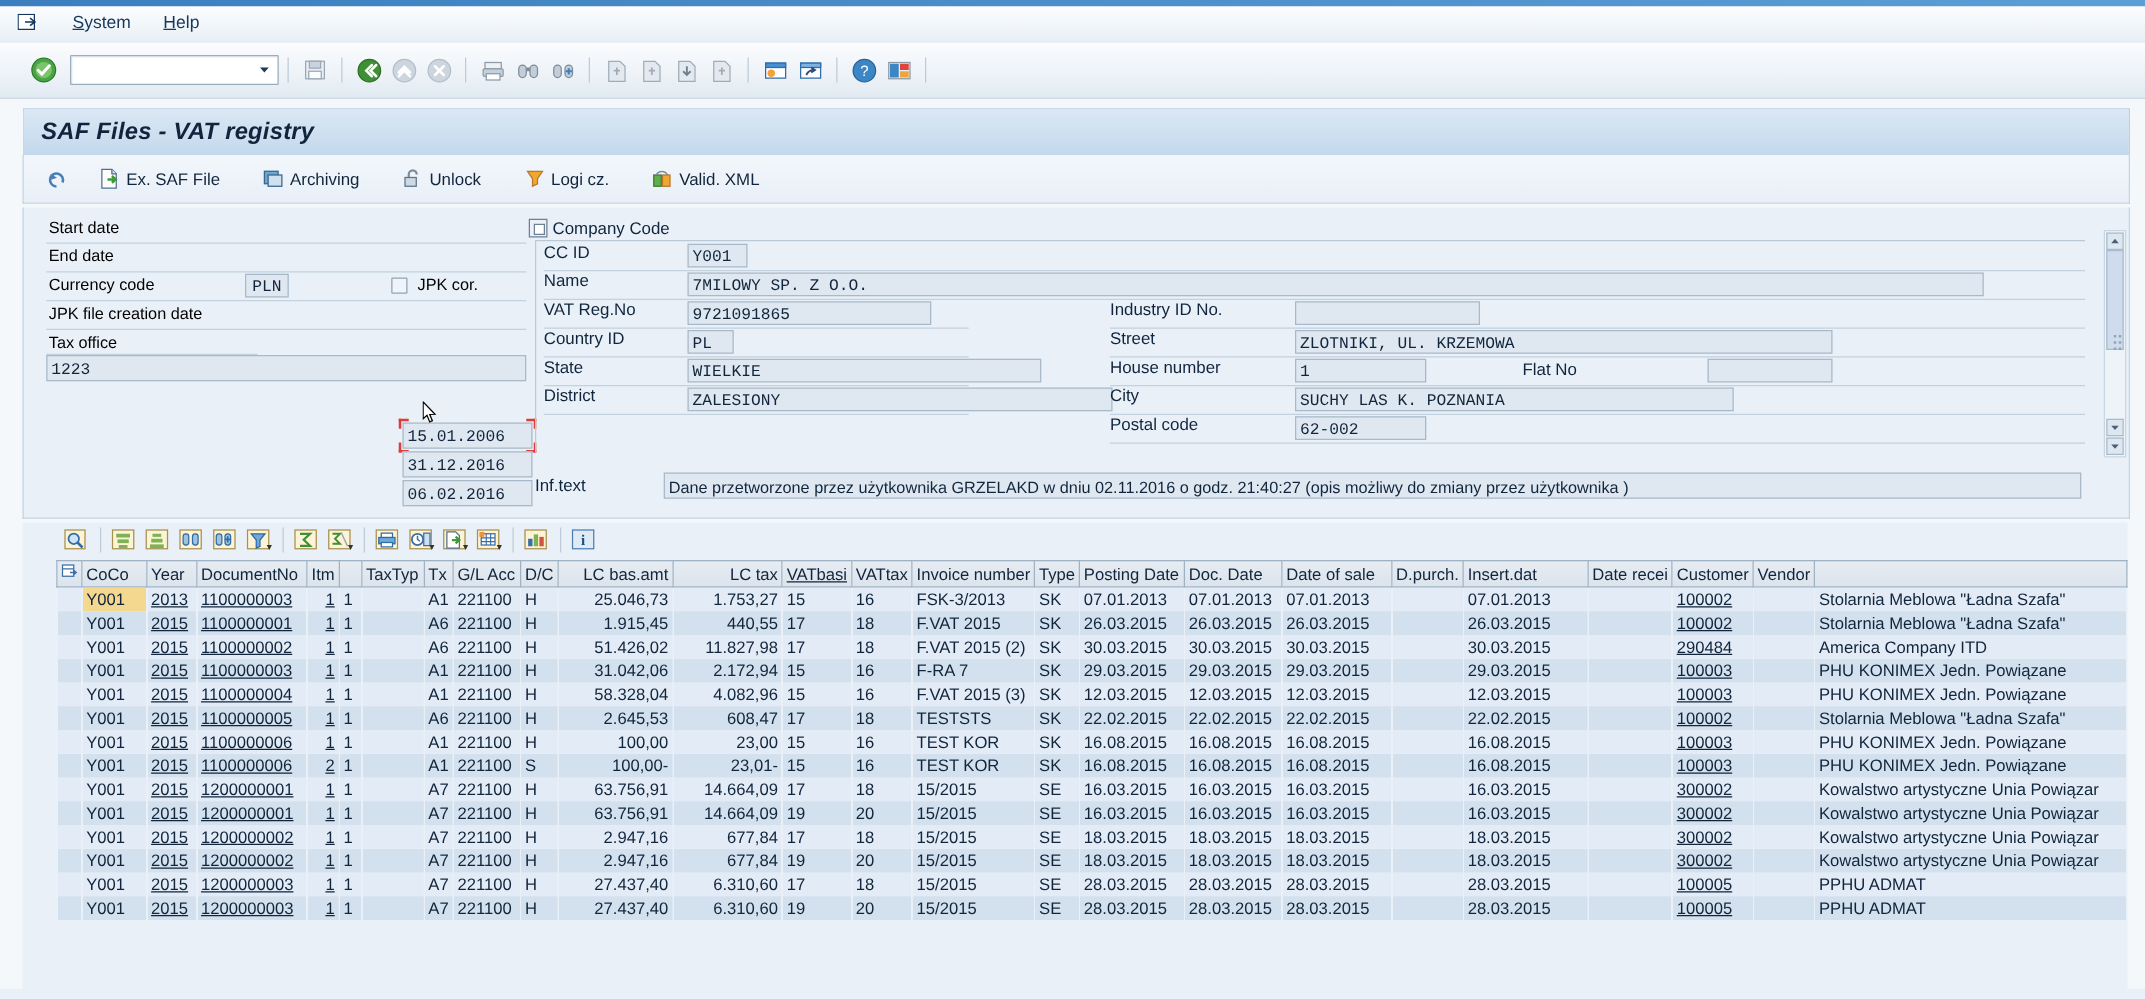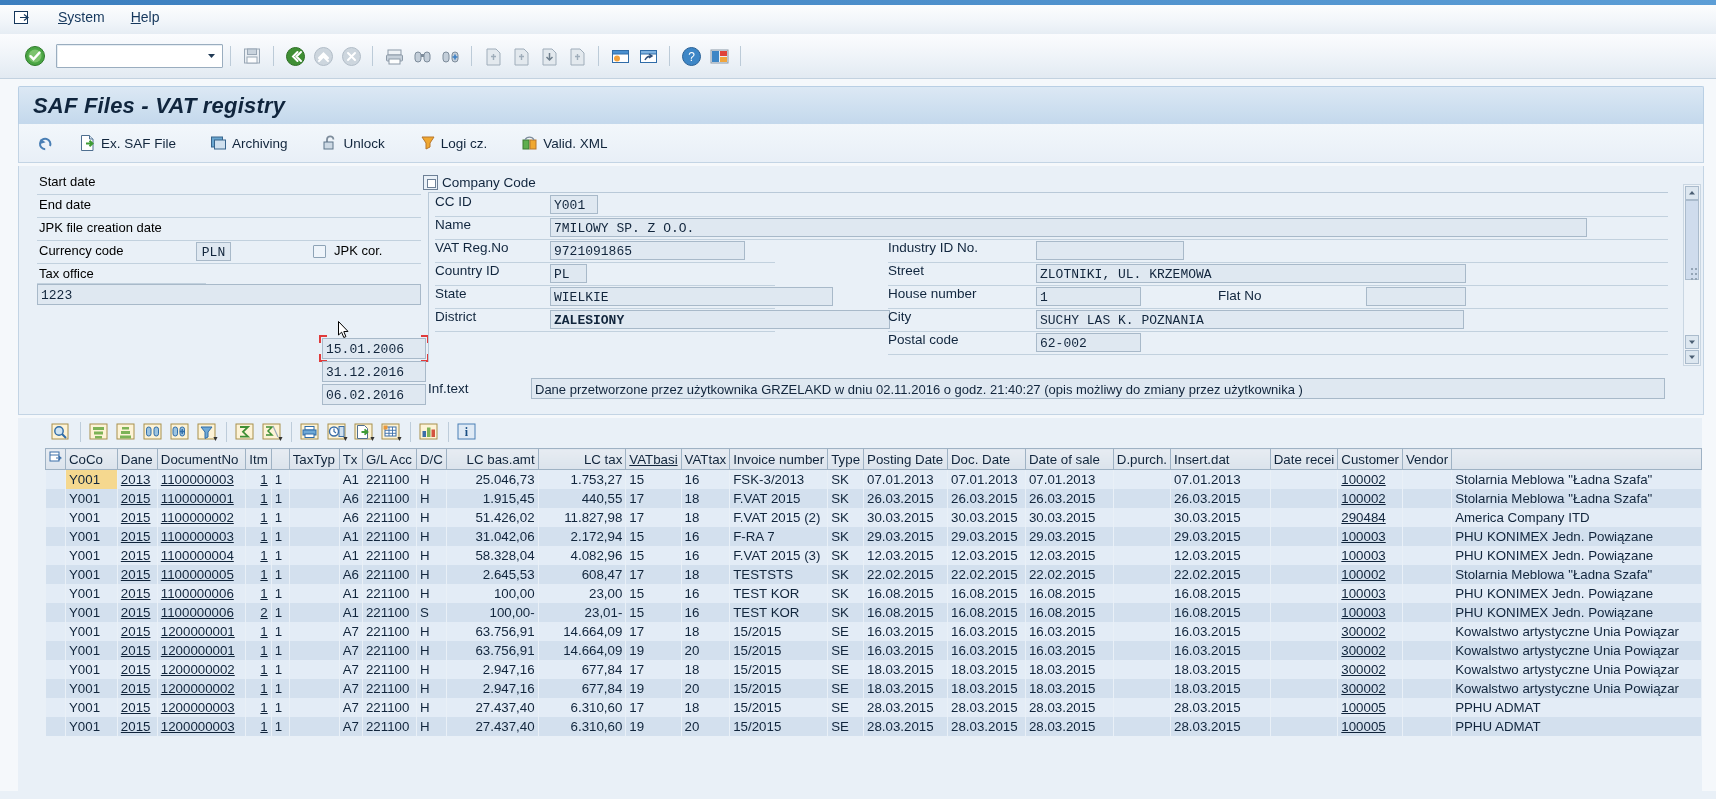--- a/index.html
+++ b/index.html
@@ -49,21 +49,21 @@
   .tbtn{width:26px;height:26px;display:flex;align-items:center;justify-content:center;margin:0 1px;}
 
   
   .titleband{
     position:absolute;left:18px;top:86px;width:1684px;height:38px;
     background:linear-gradient(to bottom,#dce8f4 0%,#cfe0f0 50%,#c3d8ec 100%);
     border:1px solid #b9cfe4;border-bottom:none;border-radius:2px 2px 0 0;
     display:flex;align-items:center;
   }
   .titleband h1{
-    margin:0 0 0 14px;font-size:22px;font-style:italic;font-weight:bold;
+    margin:0 0 0 14px;font-size:19px;font-style:italic;font-weight:bold;
     color:#10253d;font-family:"Liberation Sans", sans-serif;letter-spacing:.2px;
   }
 
   
   .apptoolbar{
     position:absolute;left:18px;top:124px;width:1684px;height:38px;
     background:linear-gradient(to bottom,#f2f7fb 0%,#e8eff7 100%);
     border:1px solid #c3d4e4;border-top:none;
     display:flex;align-items:center;
   }
@@ -393,28 +393,28 @@
     <div class="leftcol">
       <div class="lrow">
         <span class="lbl">Start date</span>
         <div class="und"></div>
       </div>
       <div class="lrow">
         <span class="lbl">End date</span>
         <div class="und"></div>
       </div>
       <div class="lrow">
-        <span class="lbl">JPK file creation date</span>
-        <div class="und"></div>
-      </div>
-      <div class="lrow">
         <span class="lbl">Currency code</span>
         <div class="inp" style="position:absolute;left:167px;top:1px;width:35px;text-align:center;">PLN</div>
         <span class="chk" style="position:absolute;left:284px;top:4px;"></span>
         <span class="lbl" style="left:305px;">JPK cor.</span>
+        <div class="und"></div>
+      </div>
+      <div class="lrow">
+        <span class="lbl">JPK file creation date</span>
         <div class="und"></div>
       </div>
       <div class="lrow" style="height:20px;">
         <span class="lbl">Tax office</span>
         <div class="und" style="right:215px;"></div>
       </div>
       <div class="inp" style="margin-left:8px;width:384px;height:21px;line-height:21px;">1223</div>
     </div>
 
     <div class="focusfield">
@@ -455,21 +455,21 @@
         <div class="inp" style="position:absolute;left:115px;top:1px;width:37px;">PL</div>
         <div class="und" style="width:340px;"></div>
       </div>
       <div class="grow" style="left:12px;top:114px;width:340px;">
         <span class="fieldlabel">State</span>
         <div class="inp" style="position:absolute;left:115px;top:1px;width:283px;">WIELKIE</div>
         <div class="und" style="width:340px;"></div>
       </div>
       <div class="grow" style="left:12px;top:137px;width:340px;">
         <span class="fieldlabel">District</span>
-        <div class="inp" style="position:absolute;left:115px;top:1px;width:340px;font-weight:bold;">ZALESIONY</div>
+        <div class="inp" style="position:absolute;left:115px;top:1px;width:340px;">ZALESIONY</div>
         <div class="und" style="width:340px;"></div>
       </div>
 
       <div class="grow" style="left:465px;top:68px;width:780px;">
         <span class="fieldlabel">Industry ID No.</span>
         <div class="inp empty" style="position:absolute;left:148px;top:1px;width:148px;"></div>
         <div class="und" style="width:780px;"></div>
       </div>
       <div class="grow" style="left:465px;top:91px;width:780px;">
         <span class="fieldlabel">Street</span>
@@ -478,21 +478,21 @@
       </div>
       <div class="grow" style="left:465px;top:114px;width:780px;">
         <span class="fieldlabel">House number</span>
         <div class="inp" style="position:absolute;left:148px;top:1px;width:105px;">1</div>
         <span class="fieldlabel" style="position:absolute;left:330px;top:2px;">Flat No</span>
         <div class="inp empty" style="position:absolute;left:478px;top:1px;width:100px;"></div>
         <div class="und" style="width:780px;"></div>
       </div>
       <div class="grow" style="left:465px;top:137px;width:780px;">
         <span class="fieldlabel">City</span>
-        <div class="inp" style="position:absolute;left:148px;top:1px;width:428px;">SUCHY LAS K. POZNANIA</div>
+        <div class="inp" style="position:absolute;left:148px;top:1px;width:351px;">SUCHY LAS K. POZNANIA</div>
         <div class="und" style="width:780px;"></div>
       </div>
       <div class="grow" style="left:465px;top:160px;width:780px;">
         <span class="fieldlabel">Postal code</span>
         <div class="inp" style="position:absolute;left:148px;top:1px;width:105px;">62-002</div>
         <div class="und" style="width:780px;"></div>
       </div>
     </div>
 
     <div class="infrow">
@@ -660,21 +660,21 @@
       <thead>
         <tr>
           <th class="rowhead">
             <svg width="13" height="13" viewBox="0 0 13 13">
               <rect x="1" y="1" width="9" height="9" fill="#fff" stroke="#3b6ea8"></rect>
               <path d="M1 4 h9" stroke="#3b6ea8"></path>
               <path d="M7 7 h4 M9.5 5 l2.5 2 l-2.5 2" stroke="#3b6ea8" stroke-width="1.1" fill="none"></path>
             </svg>
           </th>
         <th style="width: 52px;">CoCo</th>
-            <th style="width: 40px;">Dane</th>
+            <th style="width: 40px;">Year</th>
             <th style="width: 88px;">DocumentNo</th>
             <th style="width: 26px; text-align: right;">Itm</th>
             <th style="width: 18px;"></th>
             <th style="width: 50px;">TaxTyp</th>
             <th style="width: 22px;">Tx</th>
             <th style="width: 54px;">G/L Acc</th>
             <th style="width: 26px;">D/C</th>
             <th style="width: 92px; text-align: right;">LC bas.amt</th>
             <th style="width: 88px; text-align: right;">LC tax</th>
             <th style="width: 47px; text-decoration: underline;">VATbasi</th>

